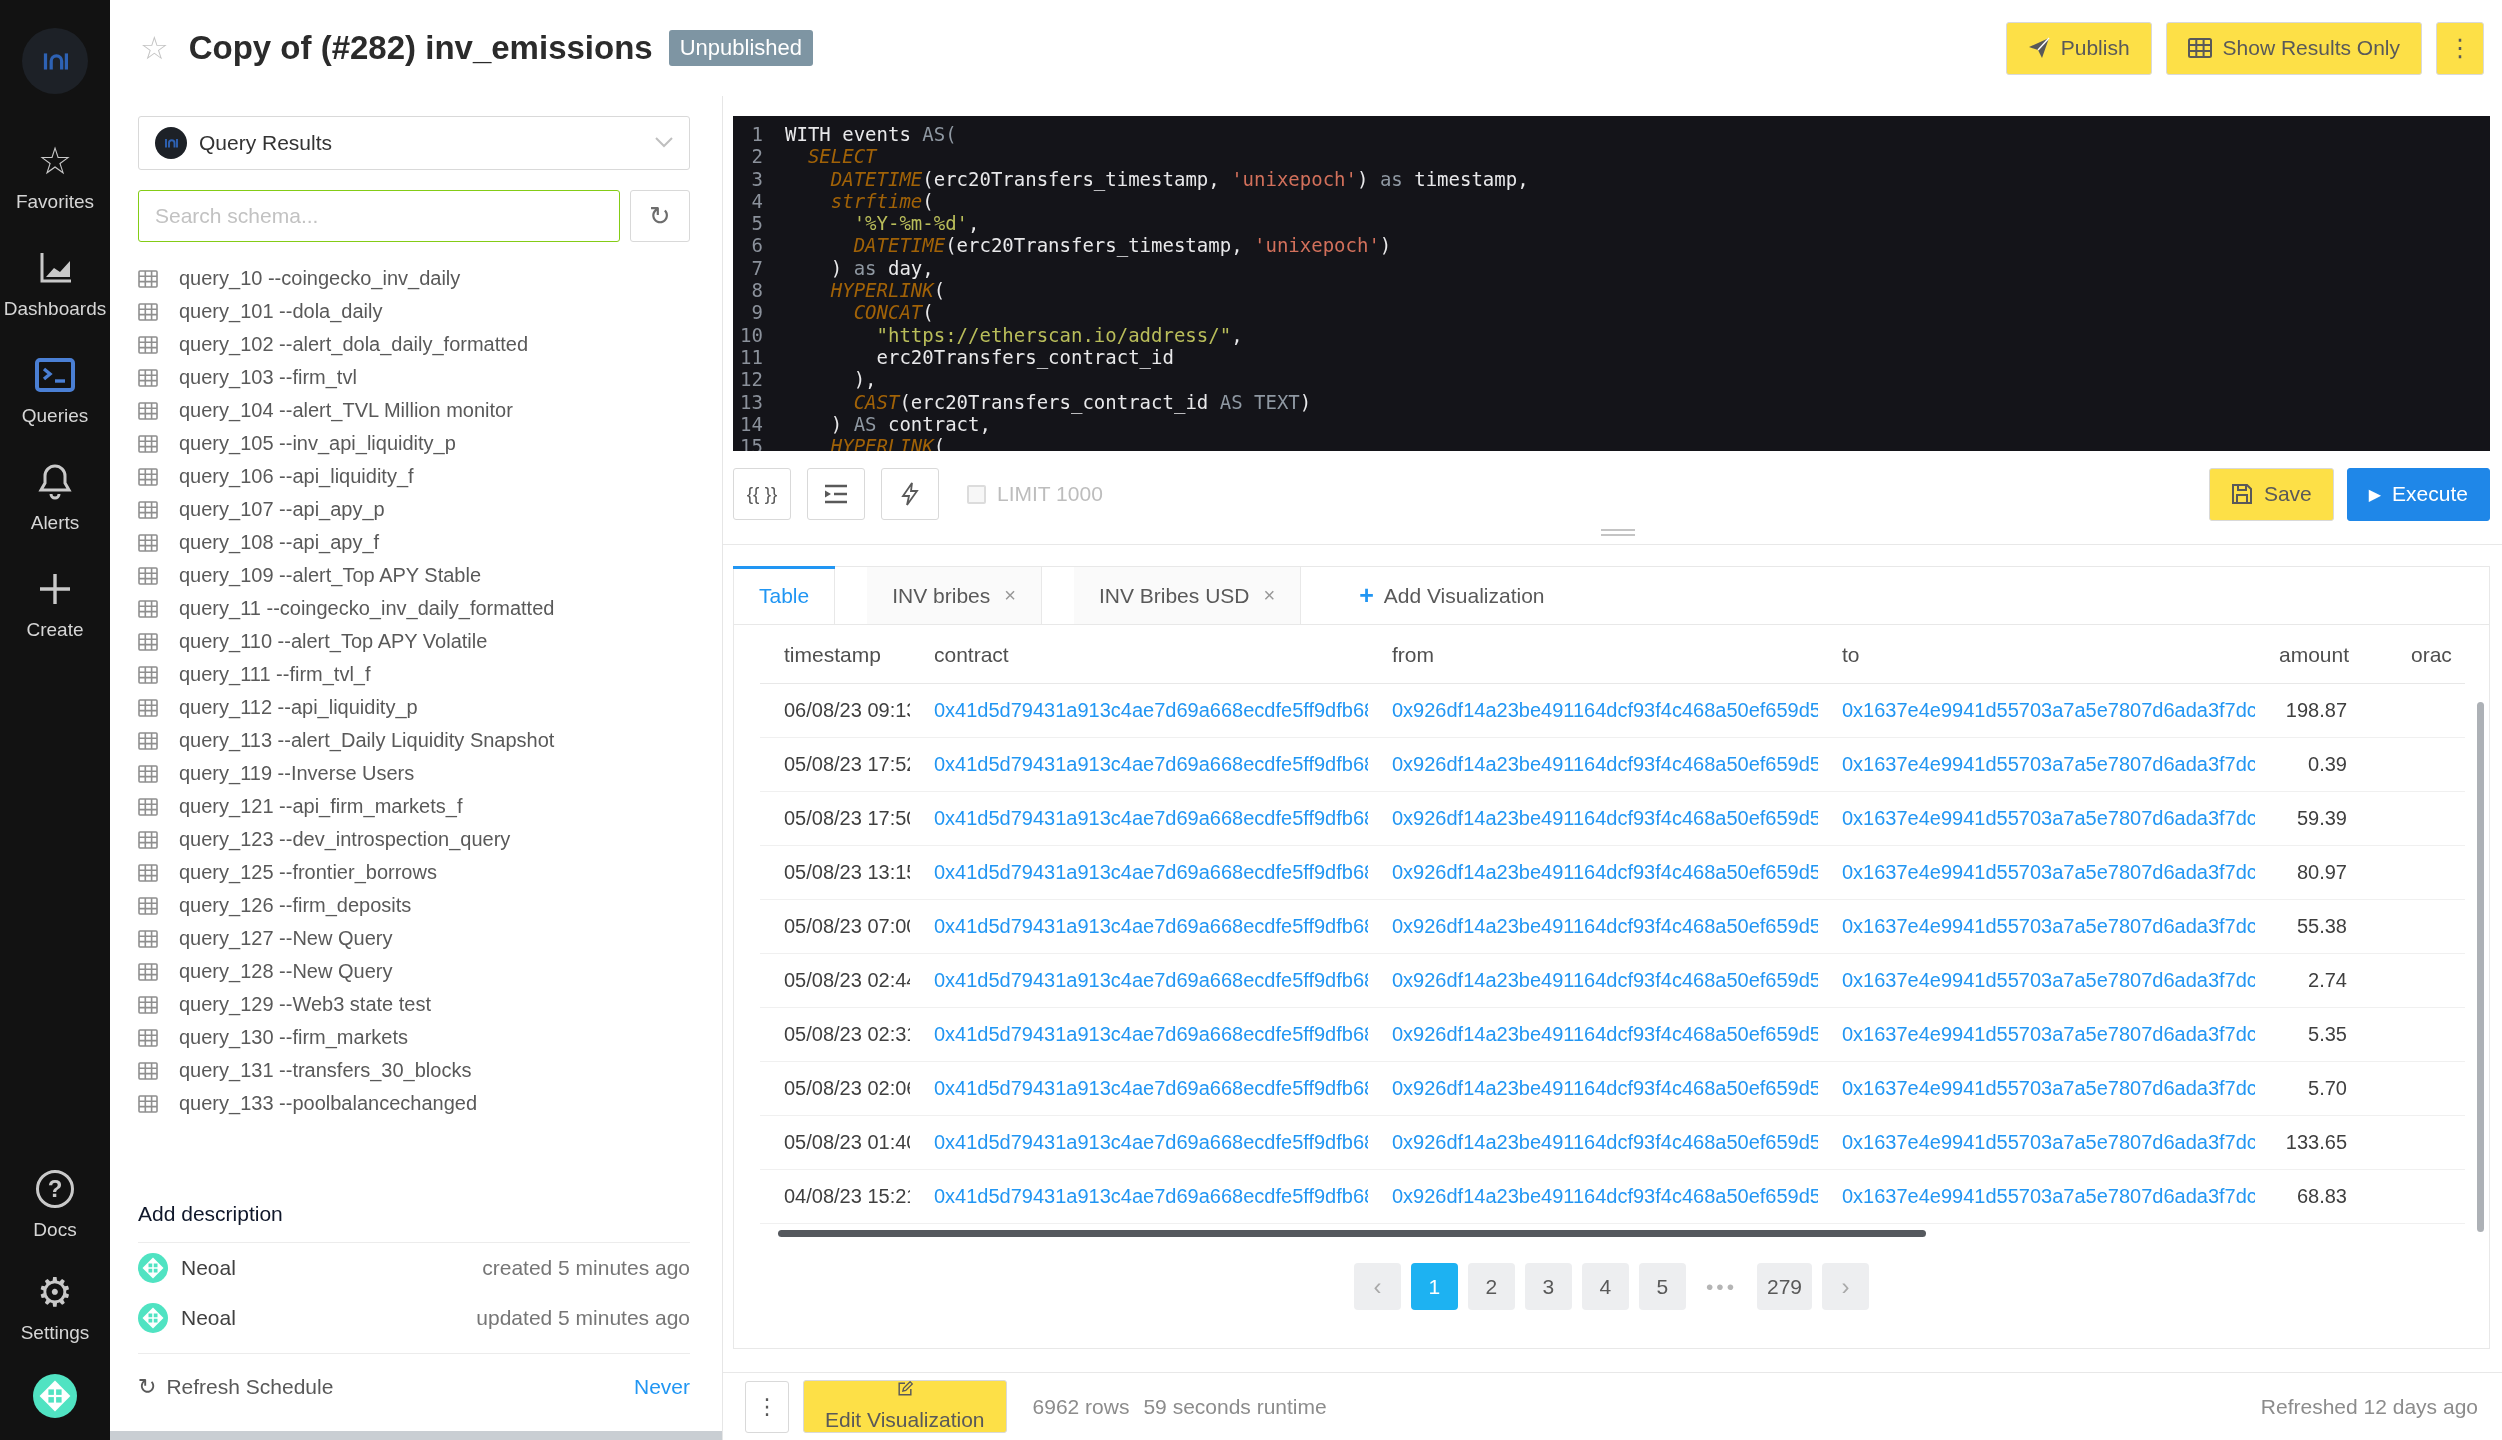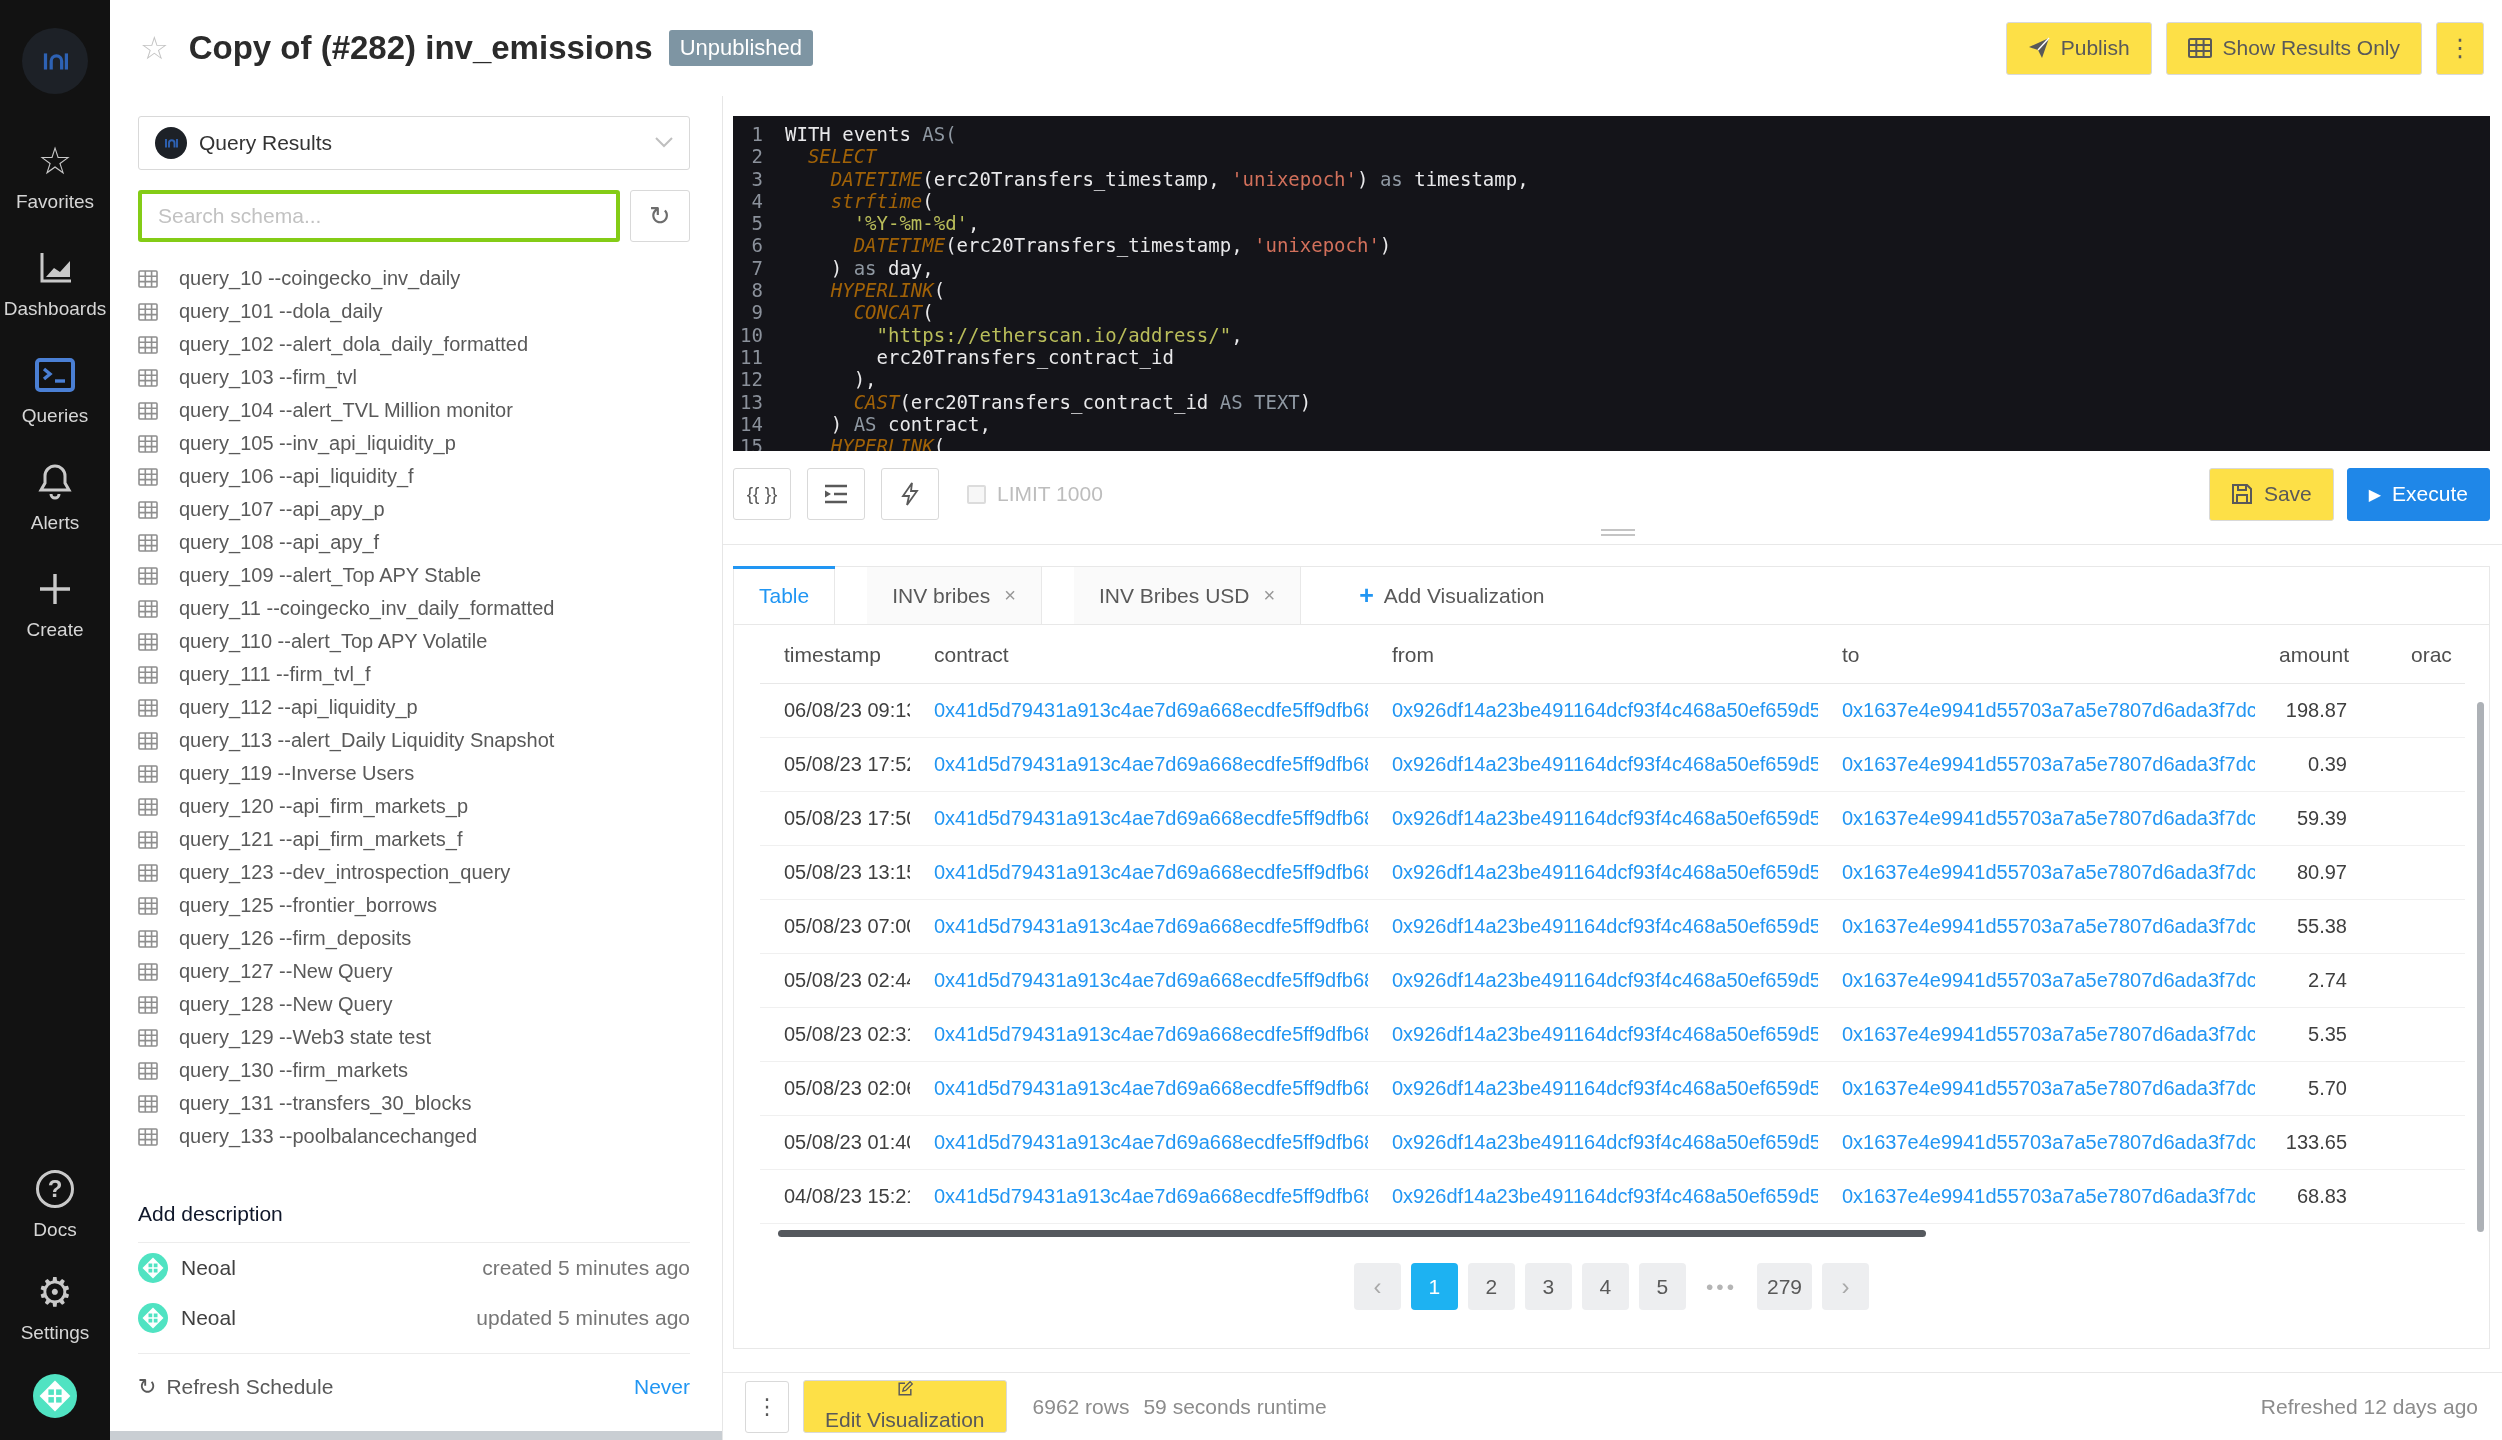--- a/index.html
+++ b/index.html
@@ -34,21 +34,21 @@
 
   
   #panel { position:absolute; left:110px; top:96px; width:613px; height:1344px; background:#fff;
            border-right:1px solid #e6e6e6; padding:20px 32px 0 28px; overflow:hidden; }
   .ds-select { height:54px; border:1px solid #d9d9d9; border-radius:3px; display:flex; align-items:center;
                gap:12px; padding:0 16px; cursor:pointer; }
   .ds-logo { width:32px; height:32px; border-radius:50%; background:#1d2127; display:flex; align-items:center; justify-content:center; flex:none; }
   .ds-label { font-size:21px; color:#333; }
   .ds-chev { margin-left:auto; }
   .search-row { margin-top:20px; display:flex; gap:10px; }
-  .search-input { flex:1; height:52px; border:4px solid #84cc16; border-radius:3px; padding:0 16px;
+  .search-input { flex:1; height:52px; border:1px solid #84cc16; border-radius:3px; padding:0 16px;
                   font-size:21px; color:#333; font-family:"Liberation Sans", sans-serif; outline:none; }
   .search-input::placeholder { color:#c2c2c2; }
   .refresh-btn { width:60px; height:52px; border:1px solid #d9d9d9; border-radius:3px; background:#fff;
                  display:flex; align-items:center; justify-content:center; cursor:pointer;
                  font-family:"DejaVu Sans", sans-serif; font-size:26px; color:#6d6d6d; }
   #schema-list { margin-top:20px; position:relative; height:926px; overflow:hidden; }
   .schema-item { display:flex; align-items:center; gap:21px; height:33px; font-size:20px; color:#595959; cursor:pointer; }
   .schema-item .tg { display:flex; flex:none; }
   .add-desc { margin-top:14px; color:#0f172a; font-size:21px; cursor:pointer; display:inline-block; }
   .panel-div { margin-top:16px; border-top:1px solid #ececec; }
@@ -389,29 +389,20 @@
         <span>query_113 --alert_Daily Liquidity Snapshot</span>
       </div>
       <div class="schema-item">
         <span class="tg">
           <svg width="20" height="18" viewBox="0 0 20 18" fill="none">
             <rect x="1" y="1" width="18" height="16" rx="1" stroke="#8f8f8f" stroke-width="1.6"></rect>
             <path d="M1 6.3 h18 M1 11.6 h18 M7.3 1 v16 M13.6 1 v16" stroke="#8f8f8f" stroke-width="1.6"></path>
           </svg>
         </span>
         <span>query_119 --Inverse Users</span>
-      </div>
-      <div class="schema-item">
-        <span class="tg">
-          <svg width="20" height="18" viewBox="0 0 20 18" fill="none">
-            <rect x="1" y="1" width="18" height="16" rx="1" stroke="#8f8f8f" stroke-width="1.6"></rect>
-            <path d="M1 6.3 h18 M1 11.6 h18 M7.3 1 v16 M13.6 1 v16" stroke="#8f8f8f" stroke-width="1.6"></path>
-          </svg>
-        </span>
-        <span>query_120 --api_firm_markets_p</span>
       </div>
       <div class="schema-item">
         <span class="tg">
           <svg width="20" height="18" viewBox="0 0 20 18" fill="none">
             <rect x="1" y="1" width="18" height="16" rx="1" stroke="#8f8f8f" stroke-width="1.6"></rect>
             <path d="M1 6.3 h18 M1 11.6 h18 M7.3 1 v16 M13.6 1 v16" stroke="#8f8f8f" stroke-width="1.6"></path>
           </svg>
         </span>
         <span>query_121 --api_firm_markets_f</span>
       </div>

